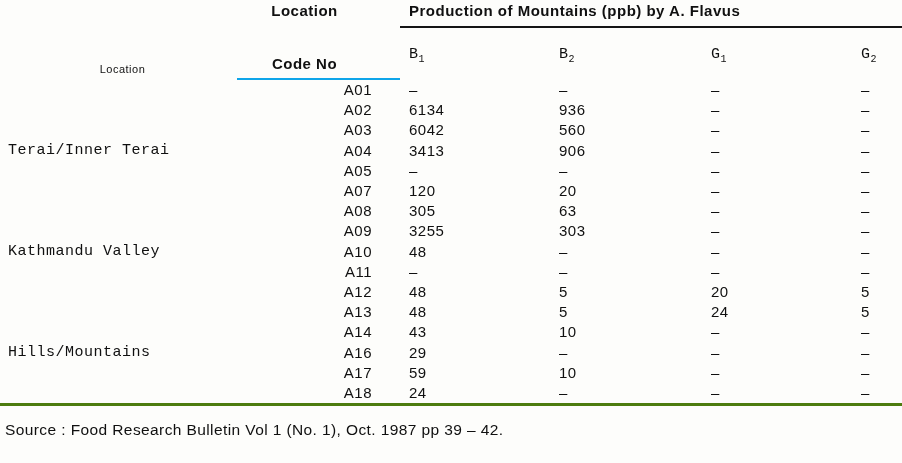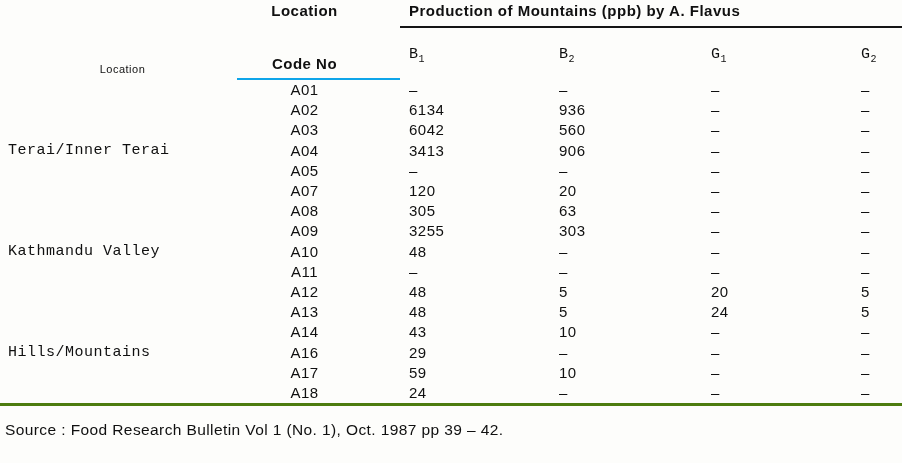--- a/index.html
+++ b/index.html
@@ -68,21 +68,21 @@
   }
 
   tbody td {
     height: 20.2px;
     padding: 0;
     line-height: 20.2px;
     white-space: nowrap;
     overflow: hidden;
   }
   td.loc  { text-align: left;  padding-left: 8px; font-family: Liberation Mono, monospace; }
-  td.code { text-align: center; padding-right: 28px; }
+  td.code { text-align: right; padding-right: 28px; }
   td.val  { text-align: left;  padding-left: 9px; }
 
   tbody tr:last-child td { border-bottom: 3px solid #4d7c0f; }
 
   .source-line {
     margin: 15px 0 0 5px;
     font-size: 15.5px;
     letter-spacing: 0.4px;
   }
 </style>

